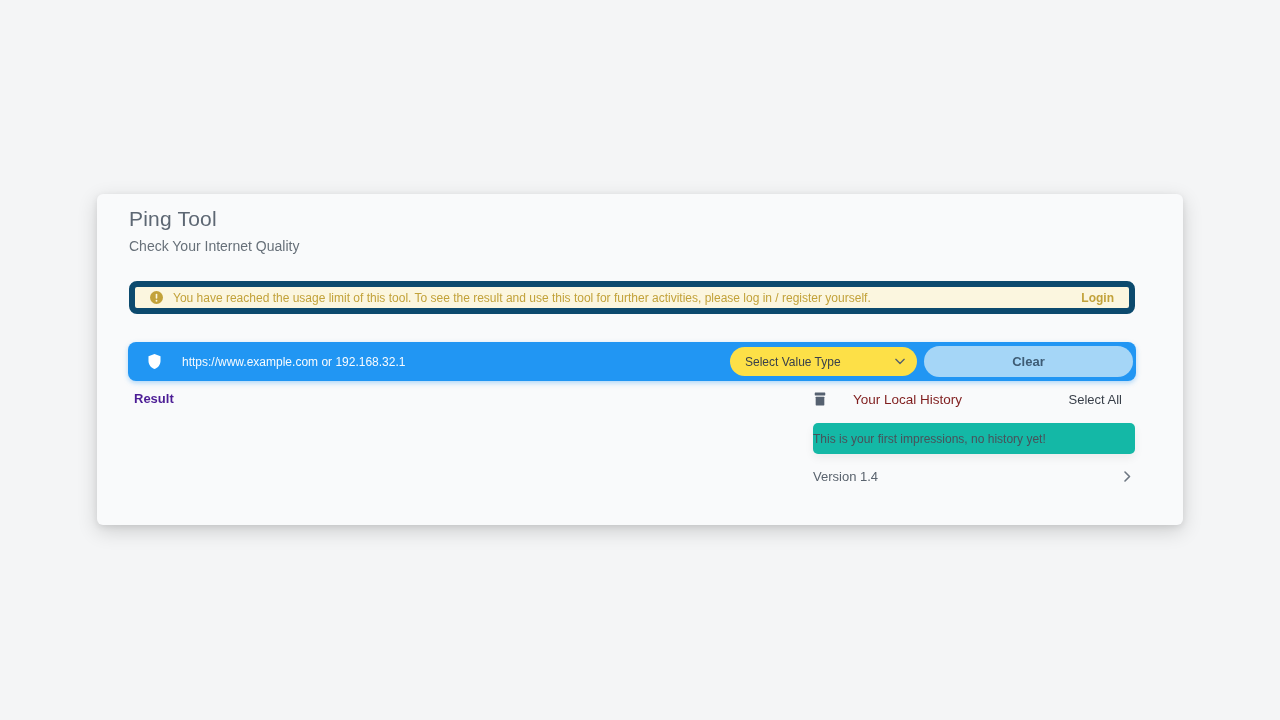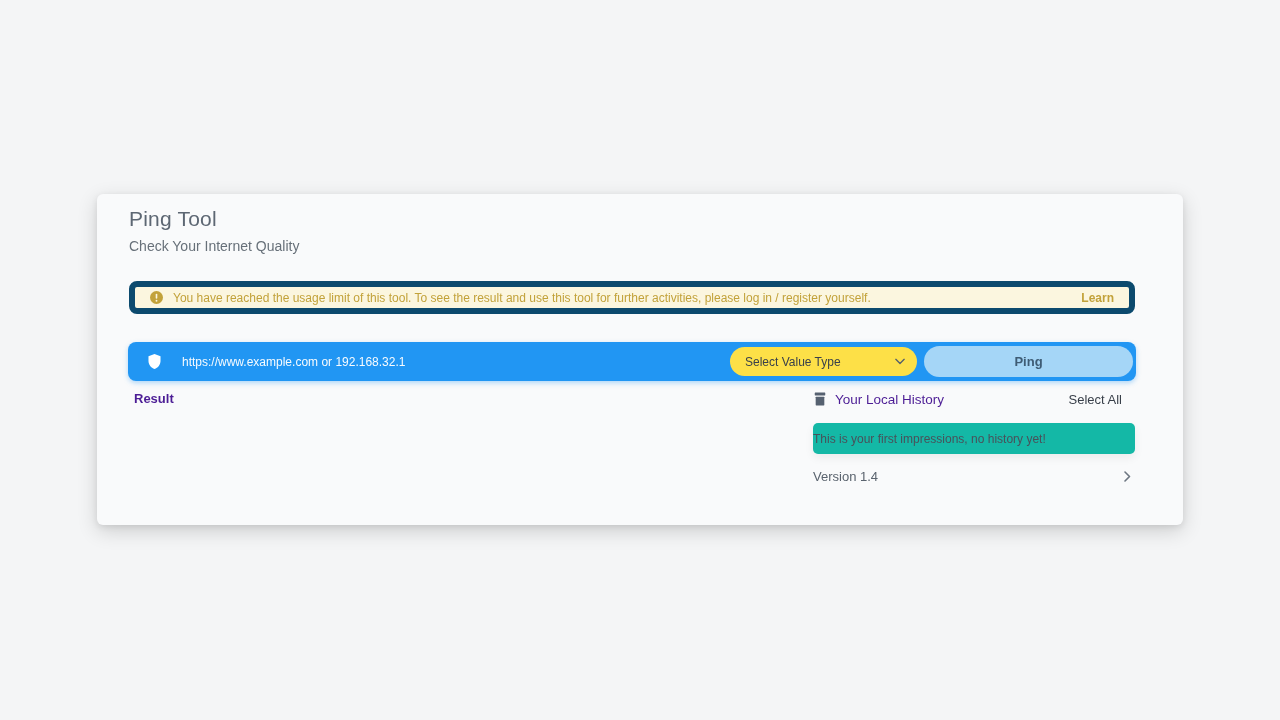--- a/index.html
+++ b/index.html
@@ -110,22 +110,22 @@
     position: absolute; left: 716px; top: 196px;
     width: 322px; height: 120px;
   }
   .history-header {
     position: absolute; left: 0; top: 0; right: 0;
     height: 18px;
     display: flex; align-items: center;
   }
   .archive-icon { width: 14px; height: 16px; display: block; flex: 0 0 auto; }
   .history-heading {
-    margin-left: 8px;
-    font-size: 13.5px; font-weight: 500; color: #4c1d95;
+    margin-left: 26px;
+    font-size: 13.5px; font-weight: 500; color: #7f1d1d;
   }
   .clear-all {
     margin-left: auto; margin-right: 13px;
     font-size: 13px; color: #383f49;
     cursor: pointer; text-decoration: none;
   }
   .history-card {
     position: absolute; left: 0; top: 33px;
     width: 322px; height: 31px;
     background: #14b8a6;
@@ -151,35 +151,35 @@
   <div class="page-title">Ping Tool</div>
   <div class="page-subtitle">Check Your Internet Quality</div>
 
   <div class="alert">
     <svg class="alert-icon" viewBox="0 0 16 16">
       <circle cx="8" cy="8" r="8" fill="#c2a23a"></circle>
       <rect x="7" y="3.4" width="2" height="6.2" rx="1" fill="#fbf6df"></rect>
       <circle cx="8" cy="12" r="1.15" fill="#fbf6df"></circle>
     </svg>
     <span class="alert-message">You have reached the usage limit of this tool. To see the result and use this tool for further activities, please log in / register yourself.</span>
-    <a class="alert-login">Learn</a>
+    <a class="alert-login">Login</a>
   </div>
 
   <div class="ping-bar">
     <svg class="shield-icon" viewBox="0 0 24 24">
       <path fill="#ffffff" d="M12 1.5l8.5 3.2v6.1c0 5.5-3.6 10.2-8.5 11.7-4.9-1.5-8.5-6.2-8.5-11.7V4.7z"></path>
     </svg>
     <input class="url-input" type="text" placeholder="https://www.example.com or 192.168.32.1" style="">
     <div class="value-type-select">
       <span class="select-label">Select Value Type</span>
       <svg class="select-chevron" viewBox="0 0 12 8">
         <path d="M1 1.4l5 5 5-5" stroke="#55606c" stroke-width="1.6" fill="none" stroke-linecap="round" stroke-linejoin="round"></path>
       </svg>
     </div>
-    <button class="ping-button">Ping</button>
+    <button class="ping-button">Clear</button>
   </div>
 
   <div class="result-heading">Result</div>
 
 
   <div class="history-panel">
     <div class="history-header">
       <svg class="archive-icon" viewBox="0 0 24 26">
         <rect x="3" y="2" width="18" height="5" rx="0.8" fill="#566170"></rect>
         <rect x="4.6" y="9" width="14.8" height="15" rx="1" fill="#566170"></rect>

